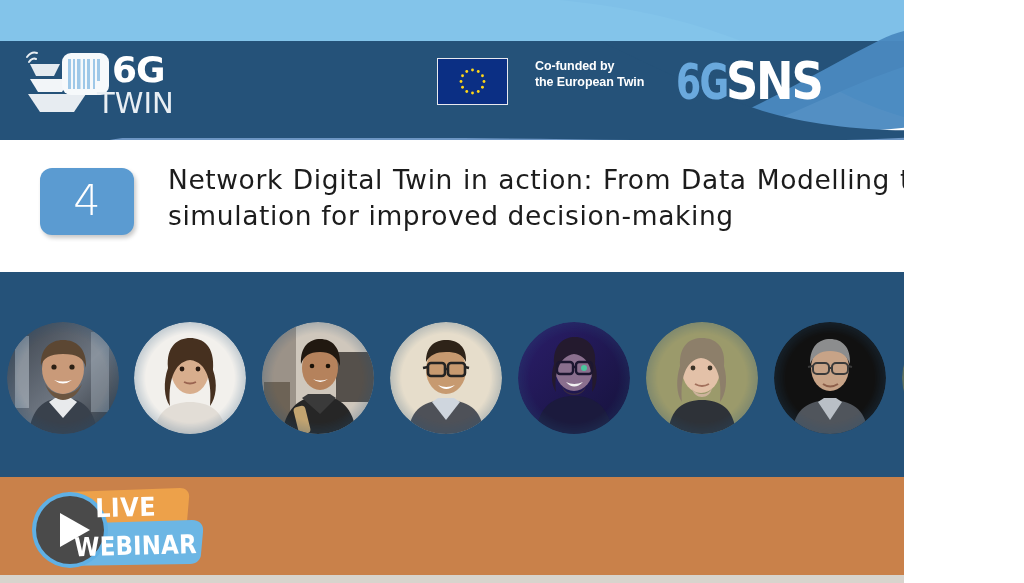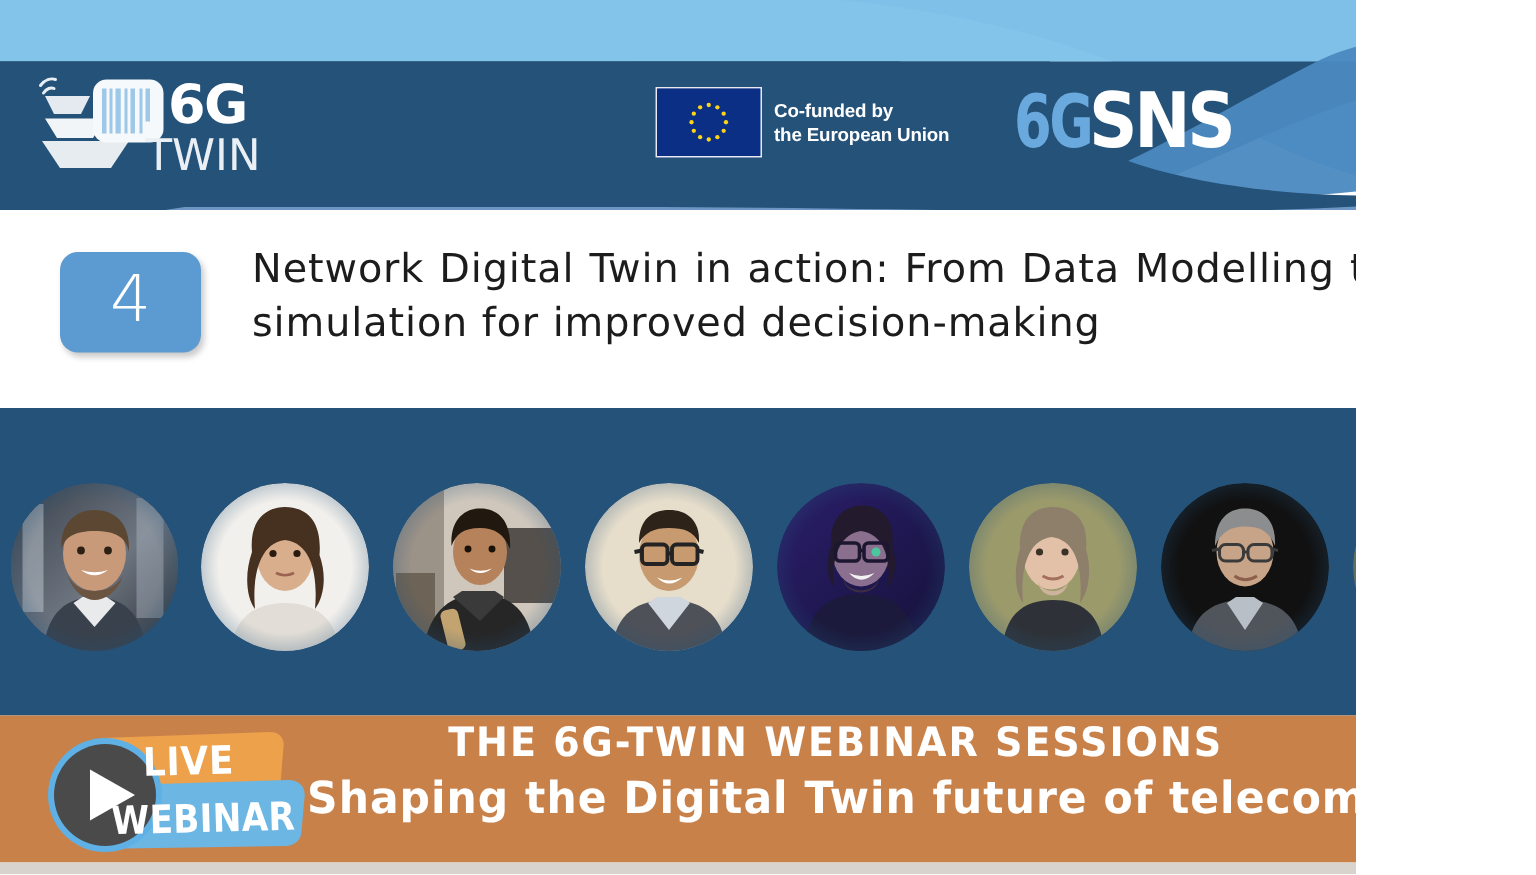--- a/index.html
+++ b/index.html
@@ -37,22 +37,22 @@
     left: 14px; top: 40px;
     width: 165px; height: 78px;
   }
   .logo-6gtwin svg { display: block; }
 
   
   .eu-block {
     position: absolute;
     left: 437px; top: 58px;
     display: flex;
-    align-items: center;
-    gap: 8px;
+    align-items: flex-start;
+    gap: 27px;
   }
   .eu-flag {
     width: 71px; height: 47px;
     background: #0b2f84;
     border: 1px solid #e9e9ef;
     position: relative;
     box-sizing: border-box;
   }
   .eu-flag svg { display: block; }
   .eu-text {
@@ -278,21 +278,21 @@
           <circle cx="29.5" cy="33.9" r="1.5"></circle>
           <circle cx="25.1" cy="29.5" r="1.5"></circle>
           <circle cx="23.5" cy="23.5" r="1.5"></circle>
           <circle cx="25.1" cy="17.5" r="1.5"></circle>
           <circle cx="29.5" cy="13.1" r="1.5"></circle>
         </g>
       </svg>
     </div>
     <div class="eu-text">
       <div>Co-funded by</div>
-      <div>the European Union</div>
+      <div>the European Twin</div>
     </div>
   </div>
 
   <div class="logo-sns">
     <span class="sns-6g">6G</span><span class="sns-sns">SNS</span>
   </div>
 
   <div class="title-section">
     <div class="num-badge">
       <span>4</span>
@@ -460,24 +460,20 @@
           </svg>
         </div>
       </div>
 
     </div>
   </div>
 
   <div class="footer"></div>
   <div class="footer-bottom-strip"></div>
 
-  <div class="footer-titles">
-    <div class="footer-line1">THE 6G-TWIN WEBINAR SESSIONS</div>
-    <div class="footer-line2">Shaping the Digital Twin future of telecom</div>
-  </div>
 
   <div class="live-badge">
     <svg viewBox="0 0 210 88" width="210" height="88">
 
       <path d="M 48,8 L 160,4 C 166,4 170,8 169,14 L 167,38 L 46,41 Z" fill="#eda14a"></path>
 
       <path d="M 40,40 L 172,36 C 180,36 184,41 183,48 L 181,70 C 181,76 176,80 170,80 L 40,82 Z" fill="#6cb6e4"></path>
 
       <circle cx="50" cy="46" r="38" fill="#5fb0e5"></circle>
       <circle cx="50" cy="46" r="34" fill="#4a4a4a"></circle>

